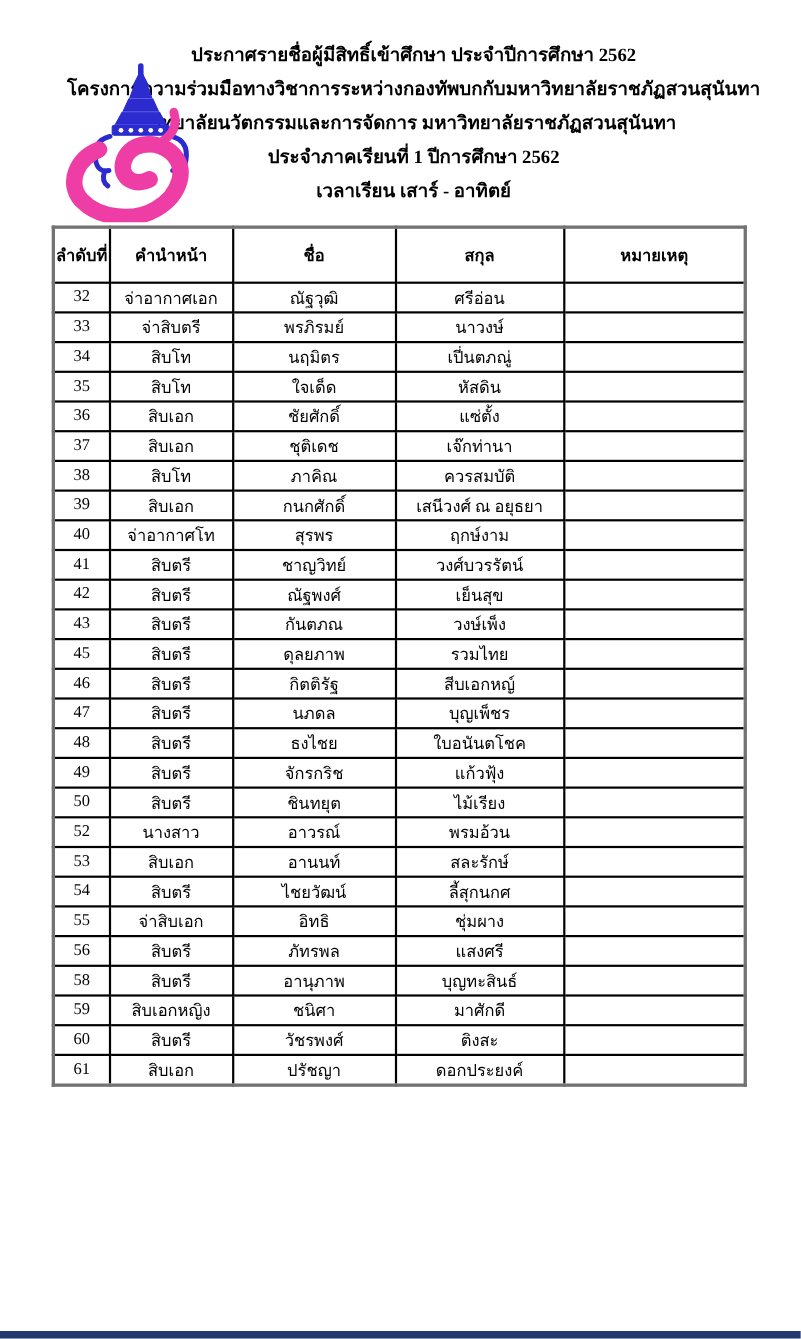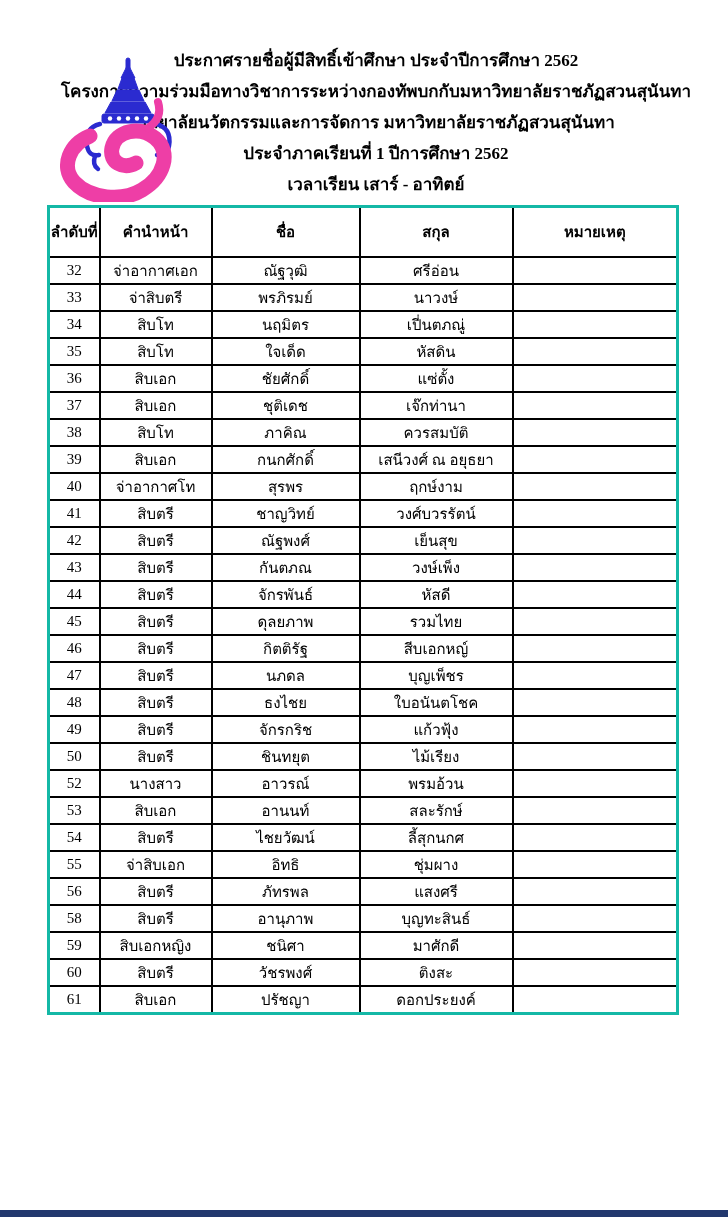--- a/index.html
+++ b/index.html
@@ -2,27 +2,27 @@
 <html style="--logo-blue: #2b2bd0; --logo-pink: #ee3ea6; --bottom-bar: #22386e;"><head>
 <meta charset="utf-8">
 <style>
   html,body{margin:0;padding:0;}
   body{
     width:728px;height:1217px;background:#ffffff;position:relative;
     font-family:"Liberation Serif","DejaVu Serif",serif;color:#000;
     overflow:hidden;
   }
   .titles{
-    margin-left:24px;padding-top:45px;text-align:center;
+    margin-left:24px;padding-top:34px;text-align:center;
     font-size:17px;line-height:31px;font-weight:600;white-space:nowrap;
   }
   .logo{position:absolute;left:50px;top:56px;width:156px;height:146px;}
   table.roster{
     position:absolute;left:47px;top:205px;border-collapse:collapse;
-    table-layout:fixed;width:629px;border:3px solid #14b8a6;padding-left:22px;
+    table-layout:fixed;width:629px;border:3px solid #737373;padding-left:22px;
   }
   table.roster th,table.roster td{
     border:2px solid #000;text-align:center;vertical-align:middle;
     padding:0;font-size:15px;overflow:hidden;white-space:nowrap;
   }
   table.roster thead th{height:48px;font-weight:600;}
   table.roster tbody td{height:25px;}
   .bottom-bar{
     position:absolute;left:0;bottom:0;width:728px;height:7px;
     background:var(--bottom-bar,#22386e);
@@ -167,27 +167,20 @@
     <td></td>
   </tr>
         <tr>
     <td>43</td>
     <td>สิบตรี</td>
     <td>กันตภณ</td>
     <td>วงษ์เพ็ง</td>
     <td></td>
   </tr>
         <tr>
-    <td>44</td>
-    <td>สิบตรี</td>
-    <td>จักรพันธ์</td>
-    <td>หัสดี</td>
-    <td></td>
-  </tr>
-        <tr>
     <td>45</td>
     <td>สิบตรี</td>
     <td>ดุลยภาพ</td>
     <td>รวมไทย</td>
     <td></td>
   </tr>
         <tr>
     <td>46</td>
     <td>สิบตรี</td>
     <td>กิตติรัฐ</td>

